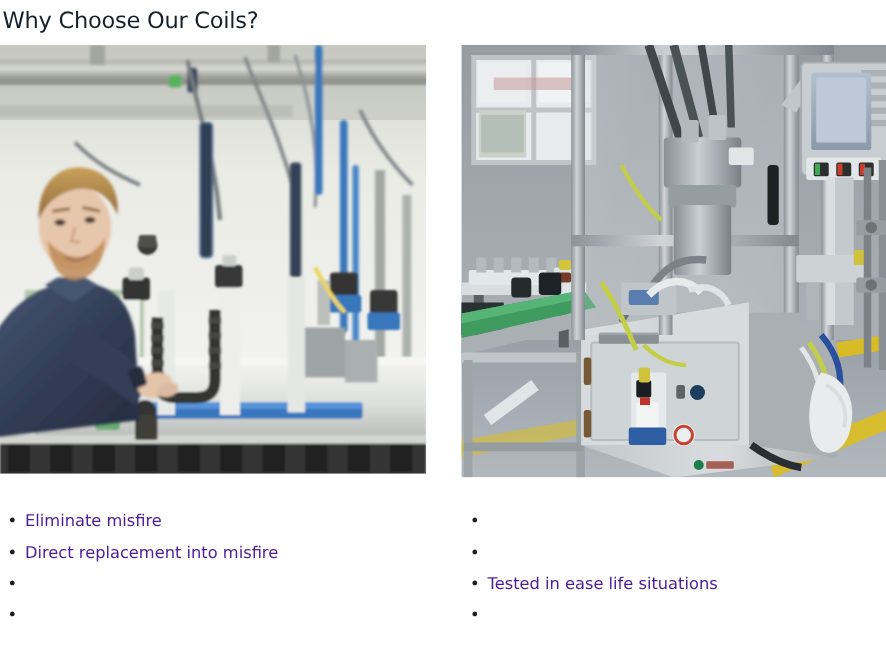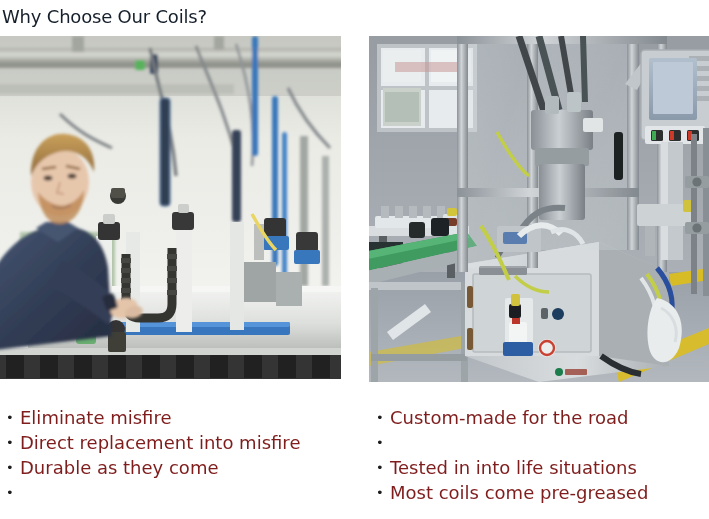--- a/index.html
+++ b/index.html
@@ -63,23 +63,23 @@
   }
   .bullet-dot {
     width: 14px;
     flex: 0 0 14px;
     font-size: 13px;
     line-height: 25px;
     color: #1d1d1d;
     text-align: left;
   }
   .bullet-text {
-    font-size: 18px;
+    font-size: 13px;
     line-height: 25px;
-    color: #7f1d1d;
+    color: #4c1d95;
     white-space: nowrap;
   }
 </style>
 </head>
 <body>
 
 <div class="page-title">Why Choose Our Coils?</div>
 
 <div class="photo photo-left">
   <svg viewBox="0 0 341 343" preserveAspectRatio="none">
@@ -493,36 +493,33 @@
   <div class="bullet-row">
     <span class="bullet-dot">•</span>
     <span class="bullet-text">Eliminate misfire</span>
   </div>
   <div class="bullet-row">
     <span class="bullet-dot">•</span>
     <span class="bullet-text">Direct replacement into misfire</span>
   </div>
   <div class="bullet-row">
     <span class="bullet-dot">•</span>
-    <span class="bullet-text">Durable as they come</span>
   </div>
   <div class="bullet-row">
     <span class="bullet-dot">•</span>
   </div>
 </div>
 
 <div class="bullets col-right">
   <div class="bullet-row">
     <span class="bullet-dot">•</span>
-    <span class="bullet-text">Custom-made for the road</span>
-  </div>
-  <div class="bullet-row">
-    <span class="bullet-dot">•</span>
-  </div>
-  <div class="bullet-row">
-    <span class="bullet-dot">•</span>
-    <span class="bullet-text">Tested in into life situations</span>
-  </div>
-  <div class="bullet-row">
-    <span class="bullet-dot">•</span>
-    <span class="bullet-text">Most coils come pre-greased</span>
+  </div>
+  <div class="bullet-row">
+    <span class="bullet-dot">•</span>
+  </div>
+  <div class="bullet-row">
+    <span class="bullet-dot">•</span>
+    <span class="bullet-text">Tested in ease life situations</span>
+  </div>
+  <div class="bullet-row">
+    <span class="bullet-dot">•</span>
   </div>
 </div>
 
 </body></html>

